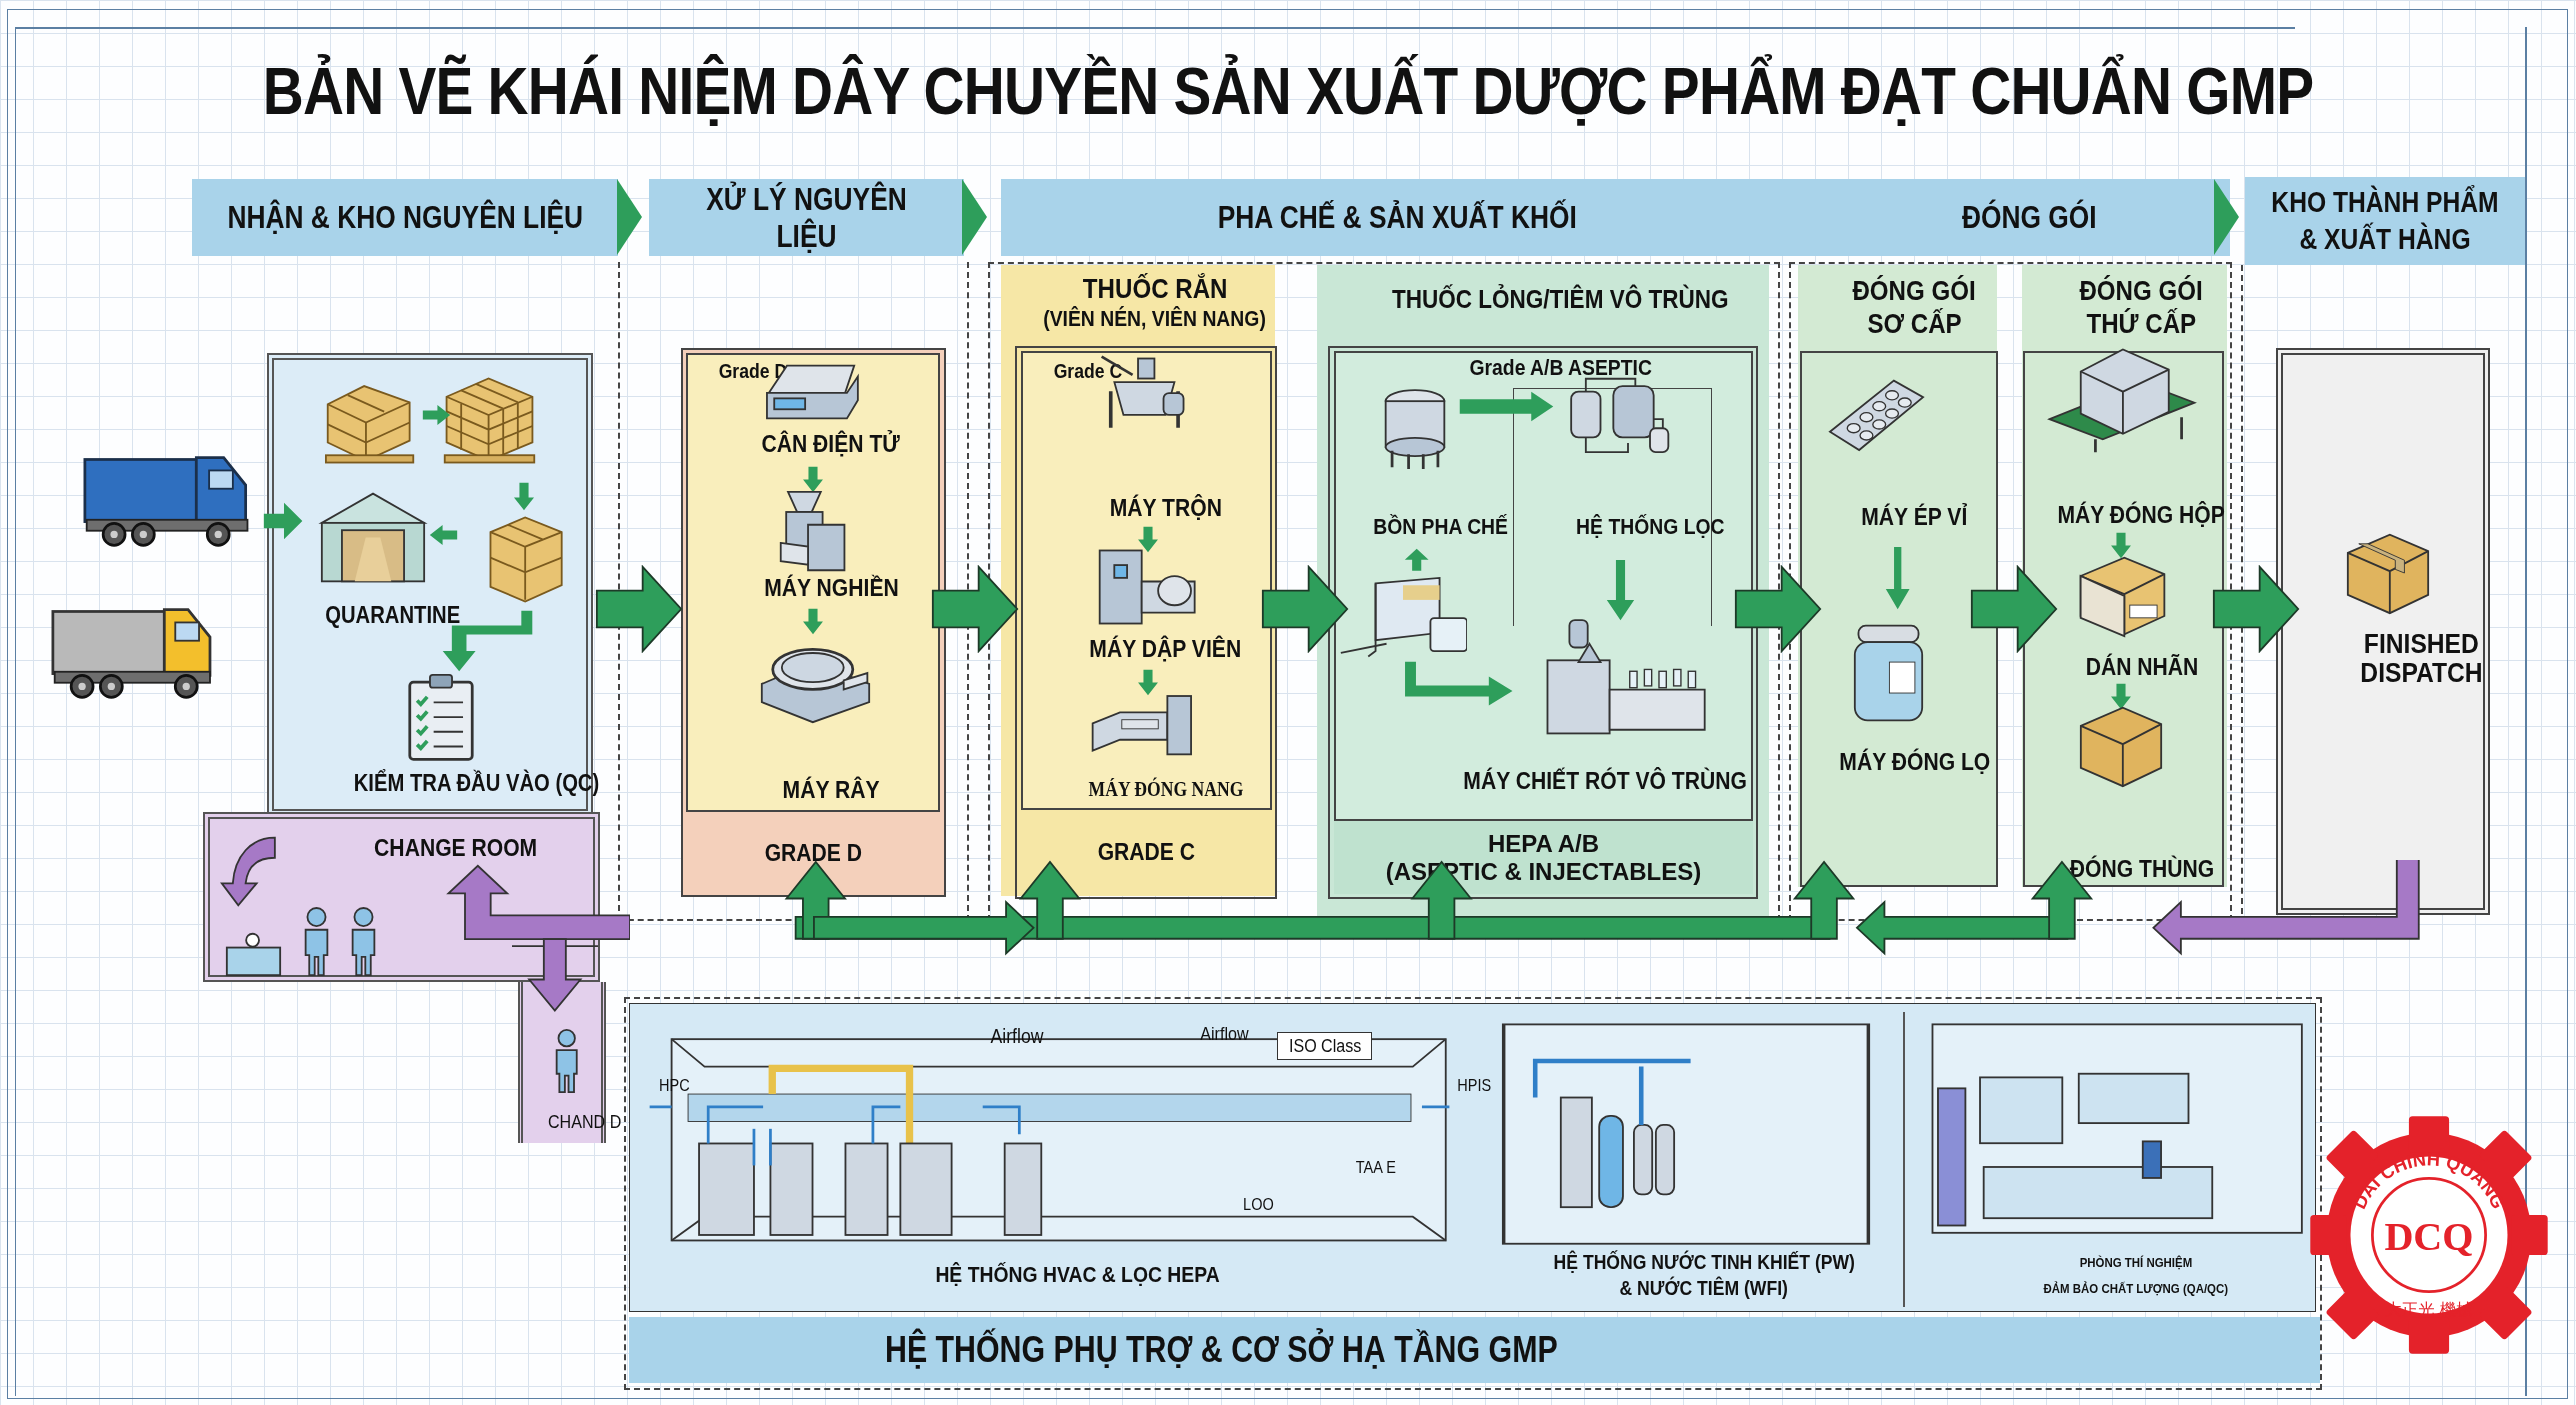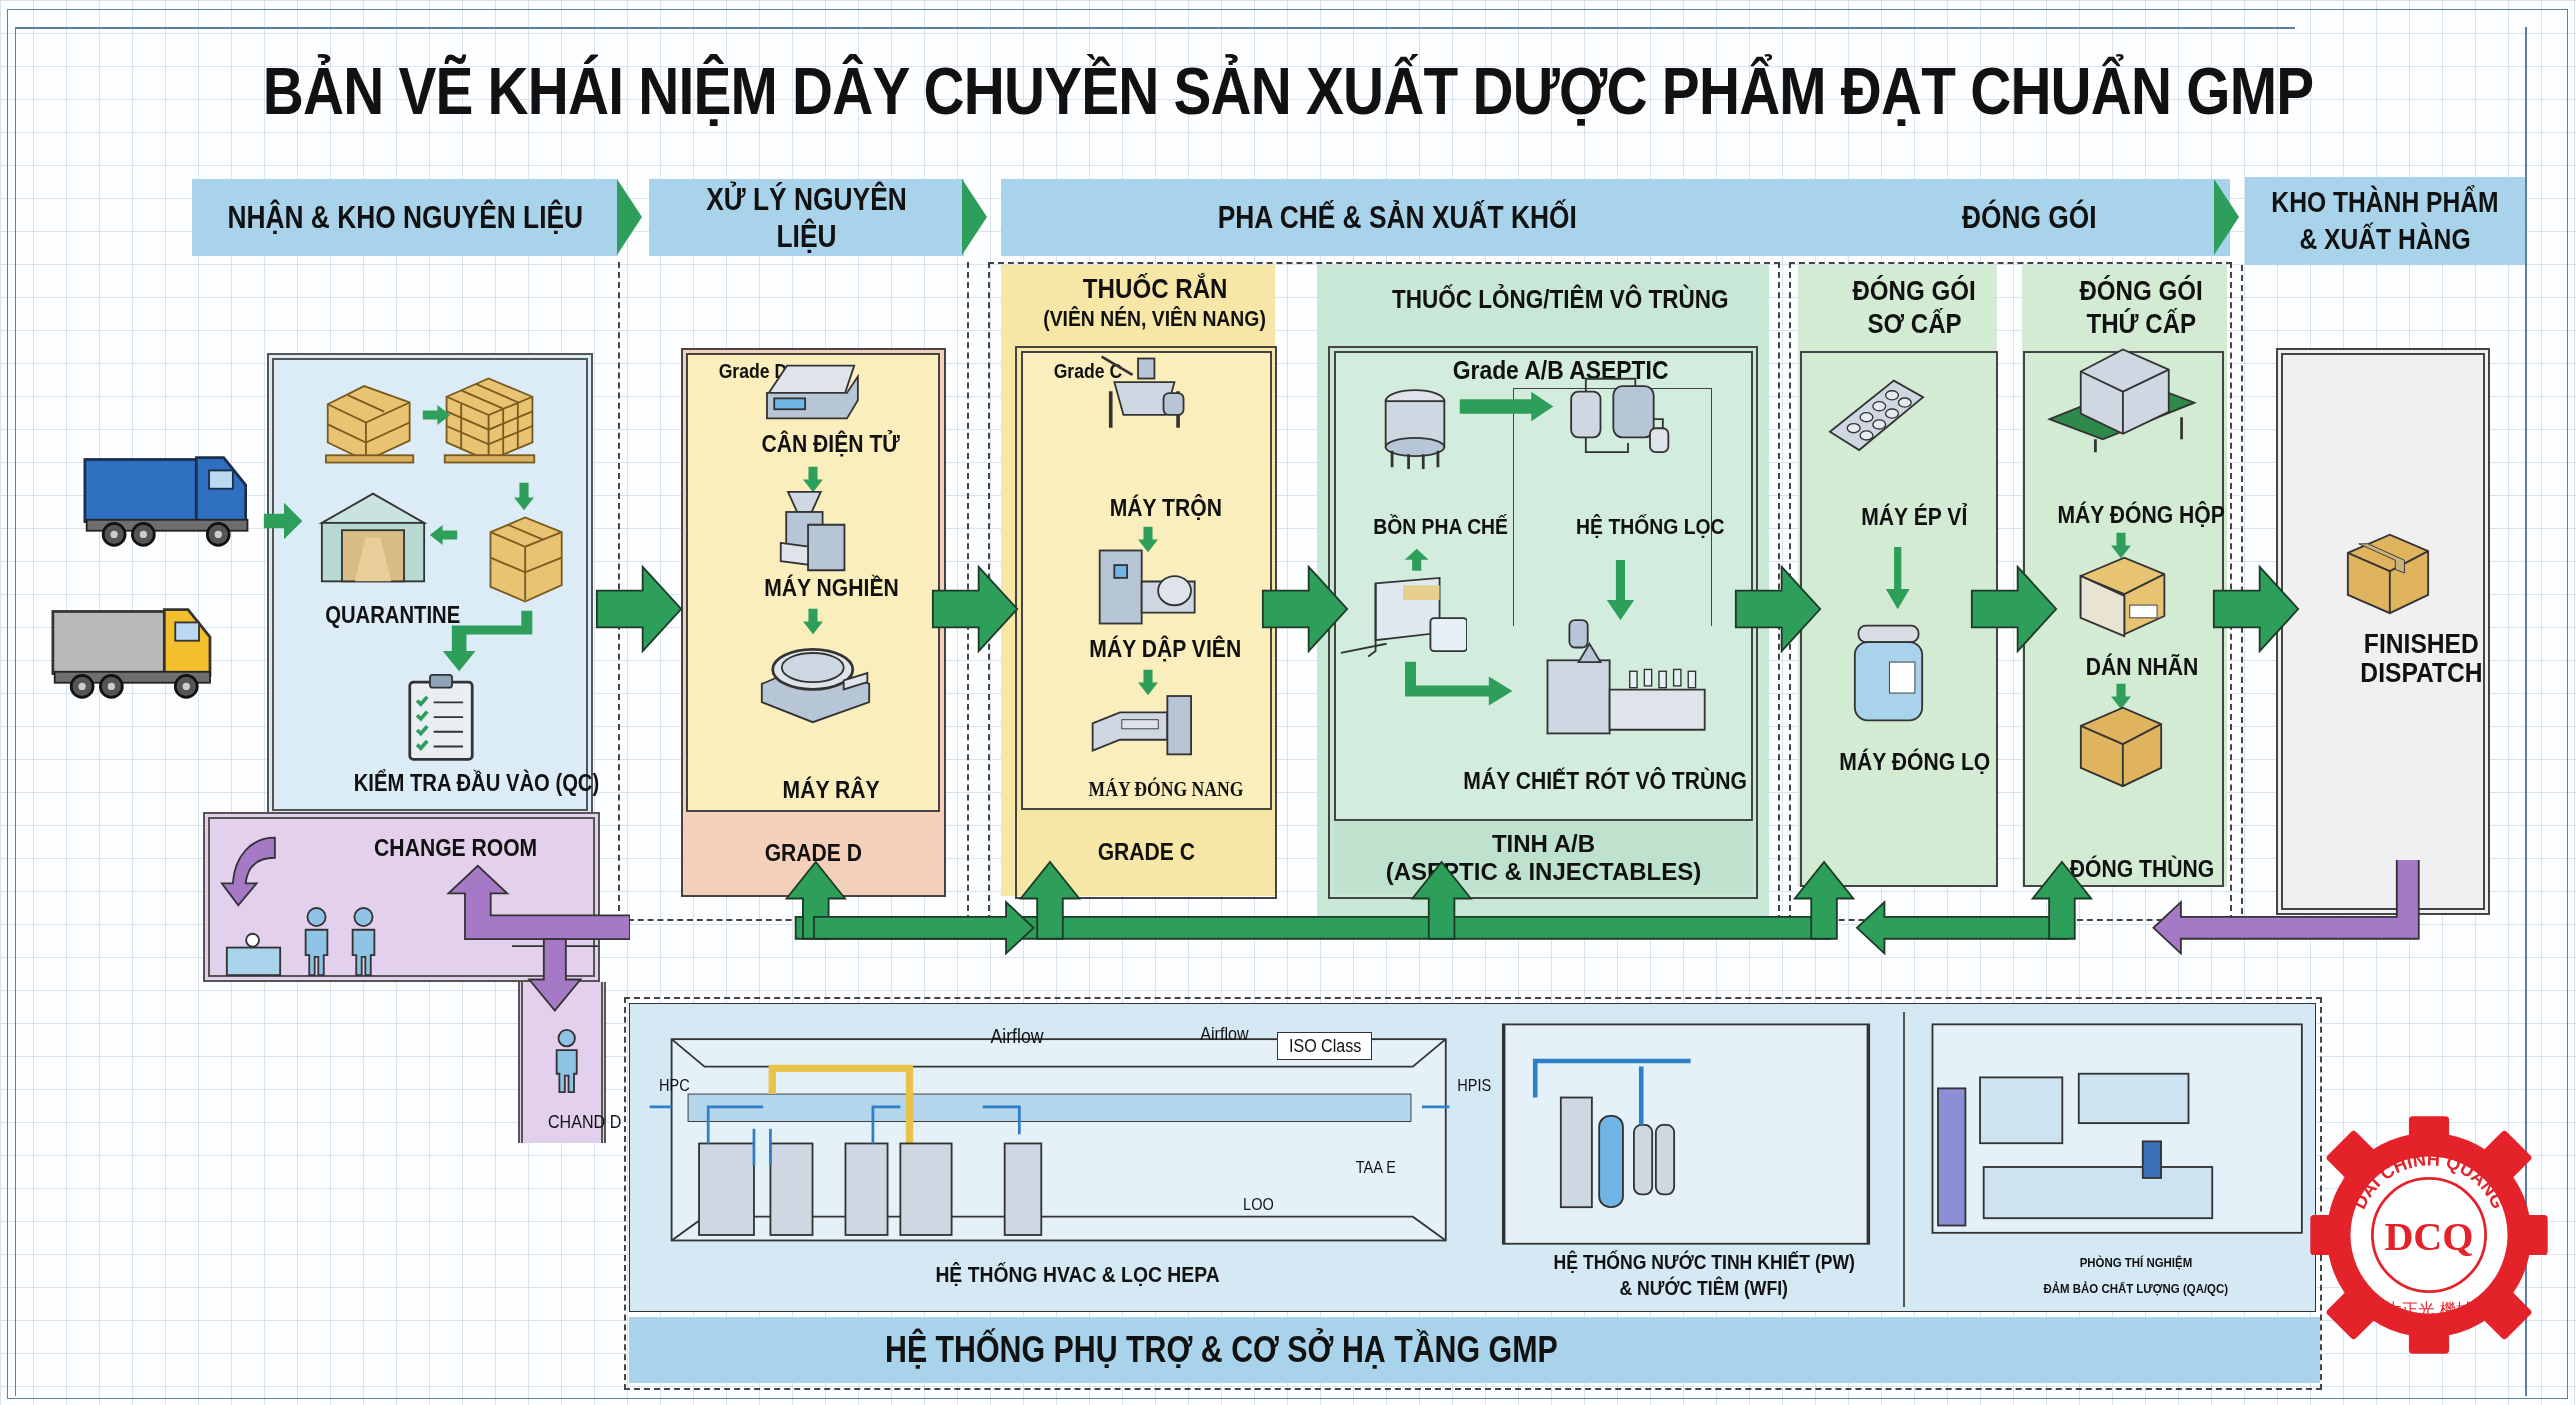--- a/index.html
+++ b/index.html
@@ -240,21 +240,21 @@
   </svg>
 <div class="lbl" style="left:1025px;top:778px;width:247px;font-size:20px;font-family:'Liberation Serif','DejaVu Serif',serif;"><span>MÁY ĐÓNG NANG</span></div>
 <div class="grade-band" style="left:1021px;top:812px;width:251px;height:79px;">
     <span style="transform:scaleX(0.88);">GRADE C</span>
   </div>
 
 <div class="room" style="left:1317px;top:265px;width:452px;height:651px;background:#c9e7d6;"></div>
 <div class="lbl" style="left:1317px;top:285px;width:452px;font-size:25.6px;"><span>THUỐC LỎNG/TIÊM VÔ TRÙNG</span></div>
 <div class="room" style="left:1328px;top:346px;width:430px;height:553px;border:2.7px solid #444;"></div>
 <div class="room" style="left:1334px;top:351px;width:419px;height:470px;background:#d2ecdd;border:2.7px solid #444;"></div>
-<div class="lbl" style="left:1334px;top:355px;width:419px;font-size:26px;"><span>Grade A/B ASEPTIC</span></div>
+<div class="lbl" style="left:1334px;top:355px;width:419px;font-size:22px;"><span>Grade A/B ASEPTIC</span></div>
 <div class="room" style="left:1513px;top:388px;width:199px;height:238px;border:1.8px solid #444;border-bottom:none;"></div>
 <svg class="icon" style="left:1381px;top:359px;" width="68" height="110" viewBox="0 0 74 120">
     <ellipse cx="37" cy="46" rx="32" ry="12" fill="#dfe4ea" stroke="#333" stroke-width="2"></ellipse>
     <rect x="5" y="46" width="64" height="50" fill="#cfd8e2" stroke="#333" stroke-width="2"></rect>
     <ellipse cx="37" cy="96" rx="32" ry="10" fill="#b7c6d6" stroke="#333" stroke-width="2"></ellipse>
     <path d="M12 100 v18 M62 100 v18 M30 104 v16 M46 104 v16" stroke="#333" stroke-width="3"></path>
   </svg>
 <svg class="icon" style="left:1456px;top:390px;" width="101" height="33" viewBox="0 0 110 36">
     <path d="M4 10 h78 v-8 l24 16 -24 16 v-8 h-78z" fill="#2e9e5b"></path>
   </svg>
@@ -290,21 +290,21 @@
     <g fill="#e6f1f7" stroke="#333" stroke-width="1.5">
       <rect x="96" y="58" width="8" height="18"></rect>
       <rect x="112" y="56" width="8" height="18"></rect>
       <rect x="128" y="58" width="8" height="18"></rect>
       <rect x="144" y="56" width="8" height="18"></rect>
       <rect x="160" y="58" width="8" height="18"></rect>
     </g>
   </svg>
 <div class="lbl" style="left:1427px;top:767px;width:320px;font-size:24px;"><span>MÁY CHIẾT RÓT VÔ TRÙNG</span></div>
 <div class="grade-band" style="left:1334px;top:821px;width:419px;height:73px;flex-direction:column;background:#bfe2cf;">
-  <span>TINH A/B</span>
+  <span>HEPA A/B</span>
   <span>(ASEPTIC &amp; INJECTABLES)</span>
 </div>
 
 <div class="room" style="left:1798px;top:265px;width:199px;height:622px;background:#d3ead3;"></div>
 <div class="lbl" style="left:1798px;top:274px;width:199px;font-size:27.4px;line-height:33px;white-space:normal;"><span>ĐÓNG GÓI</span><br><span>SƠ CẤP</span></div>
 <div class="room" style="left:1800px;top:351px;width:198px;height:536px;border:2.7px solid #444;"></div>
 <svg class="icon" style="left:1826px;top:377px;" width="101" height="84" viewBox="0 0 110 92">
     <path d="M4 60 l70 -56 32 18 -70 58z" fill="#cfd8e2" stroke="#333" stroke-width="2"></path>
     <g fill="#e6ebf0" stroke="#333" stroke-width="1.5">
       <ellipse cx="30" cy="56" rx="7" ry="5"></ellipse>

